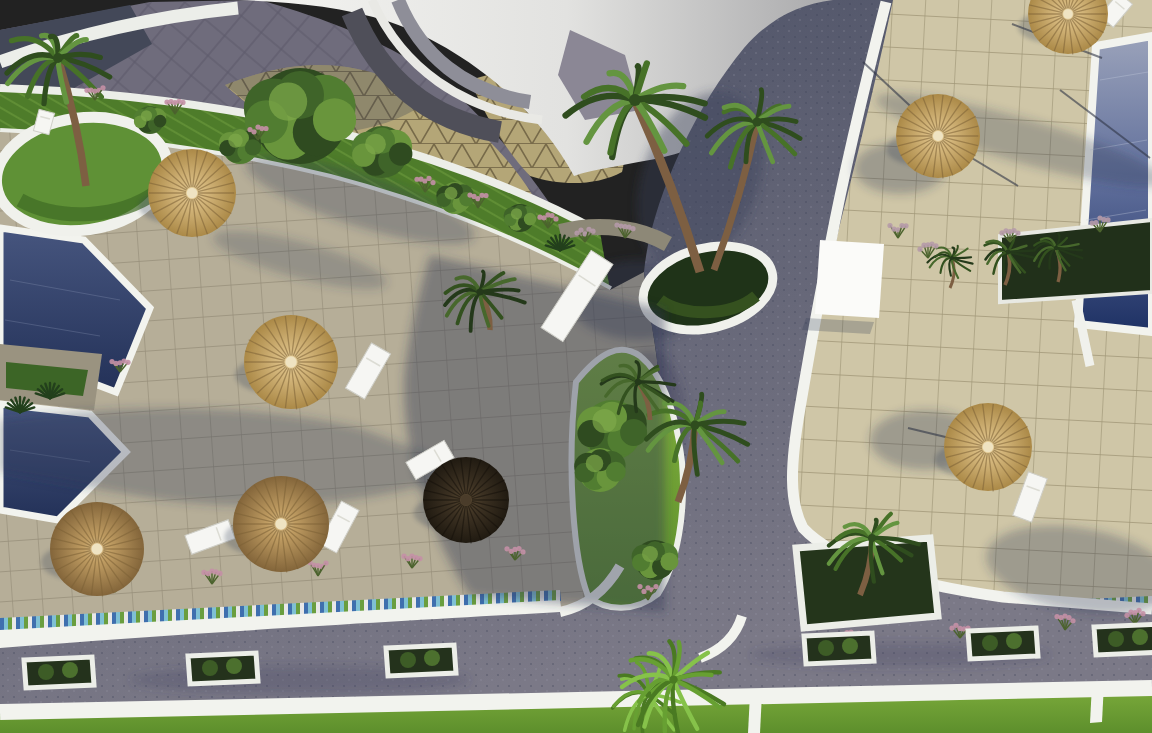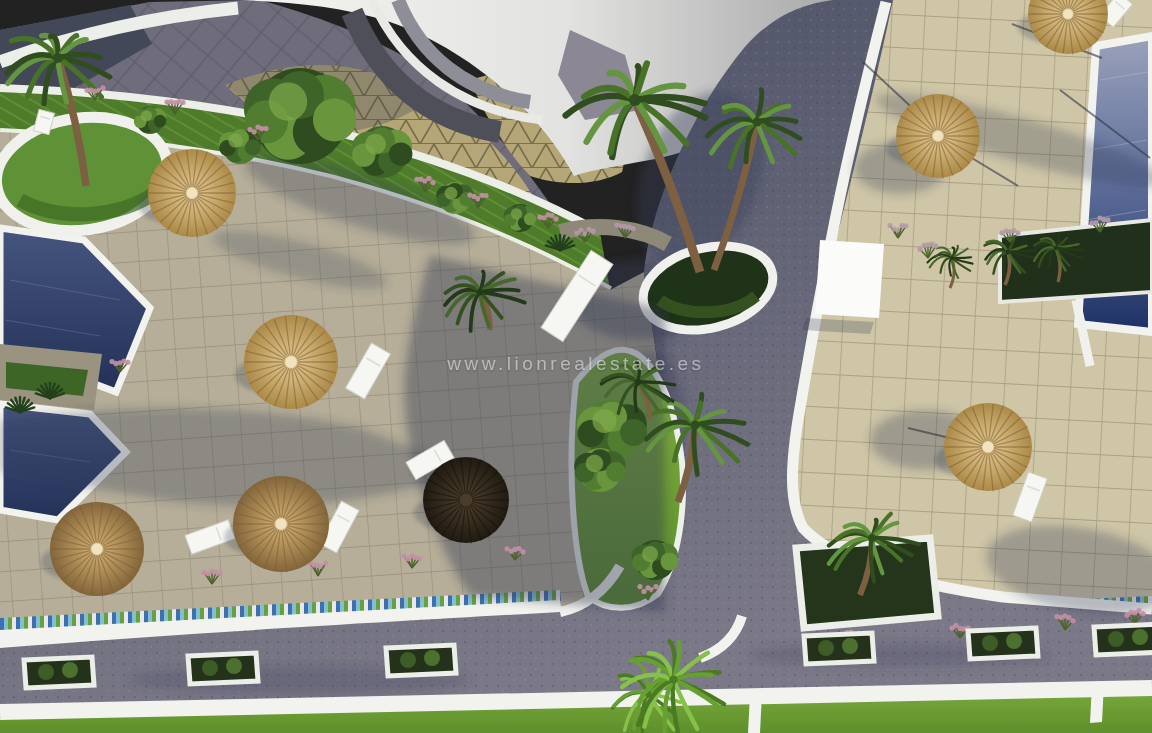--- a/index.html
+++ b/index.html
@@ -1112,14 +1112,13 @@
           <path d="M988.7425059503728,440.884913335556 L993.3321347356659,403.84282035456124" stroke="#7c6136" stroke-width="1.3" opacity="0.55"></path>
           <path d="M990.184366104182,441.24029994505787 L1003.2474079388953,405.55448922026835" stroke="#7c6136" stroke-width="1.3" opacity="0.55"></path>
           <path d="M991.4992788398639,441.9304193860951 L1012.4844939903583,411.5654973791533" stroke="#7c6136" stroke-width="1.3" opacity="0.55"></path>
           <path d="M992.610826208734,442.9151644252367 L1019.7551560407243,418.47337988214144" stroke="#7c6136" stroke-width="1.3" opacity="0.55"></path>
           <path d="M993.4544091180238,444.1373052602104 L1027.6018660138498,426.4712708945611" stroke="#7c6136" stroke-width="1.3" opacity="0.55"></path>
           <path d="M993.9810015953445,445.5258155079886 L1030.0935175532336,436.66698873491123" stroke="#7c6136" stroke-width="1.3" opacity="0.55"></path>
           <circle cx="988" cy="447" r="5.279999999999999" fill="#efe3c2"></circle>
         </g>
       </g>
 </svg>
-<div class="watermark">www.lionrealestate.es</div>
 </div>
 
 </body></html>

